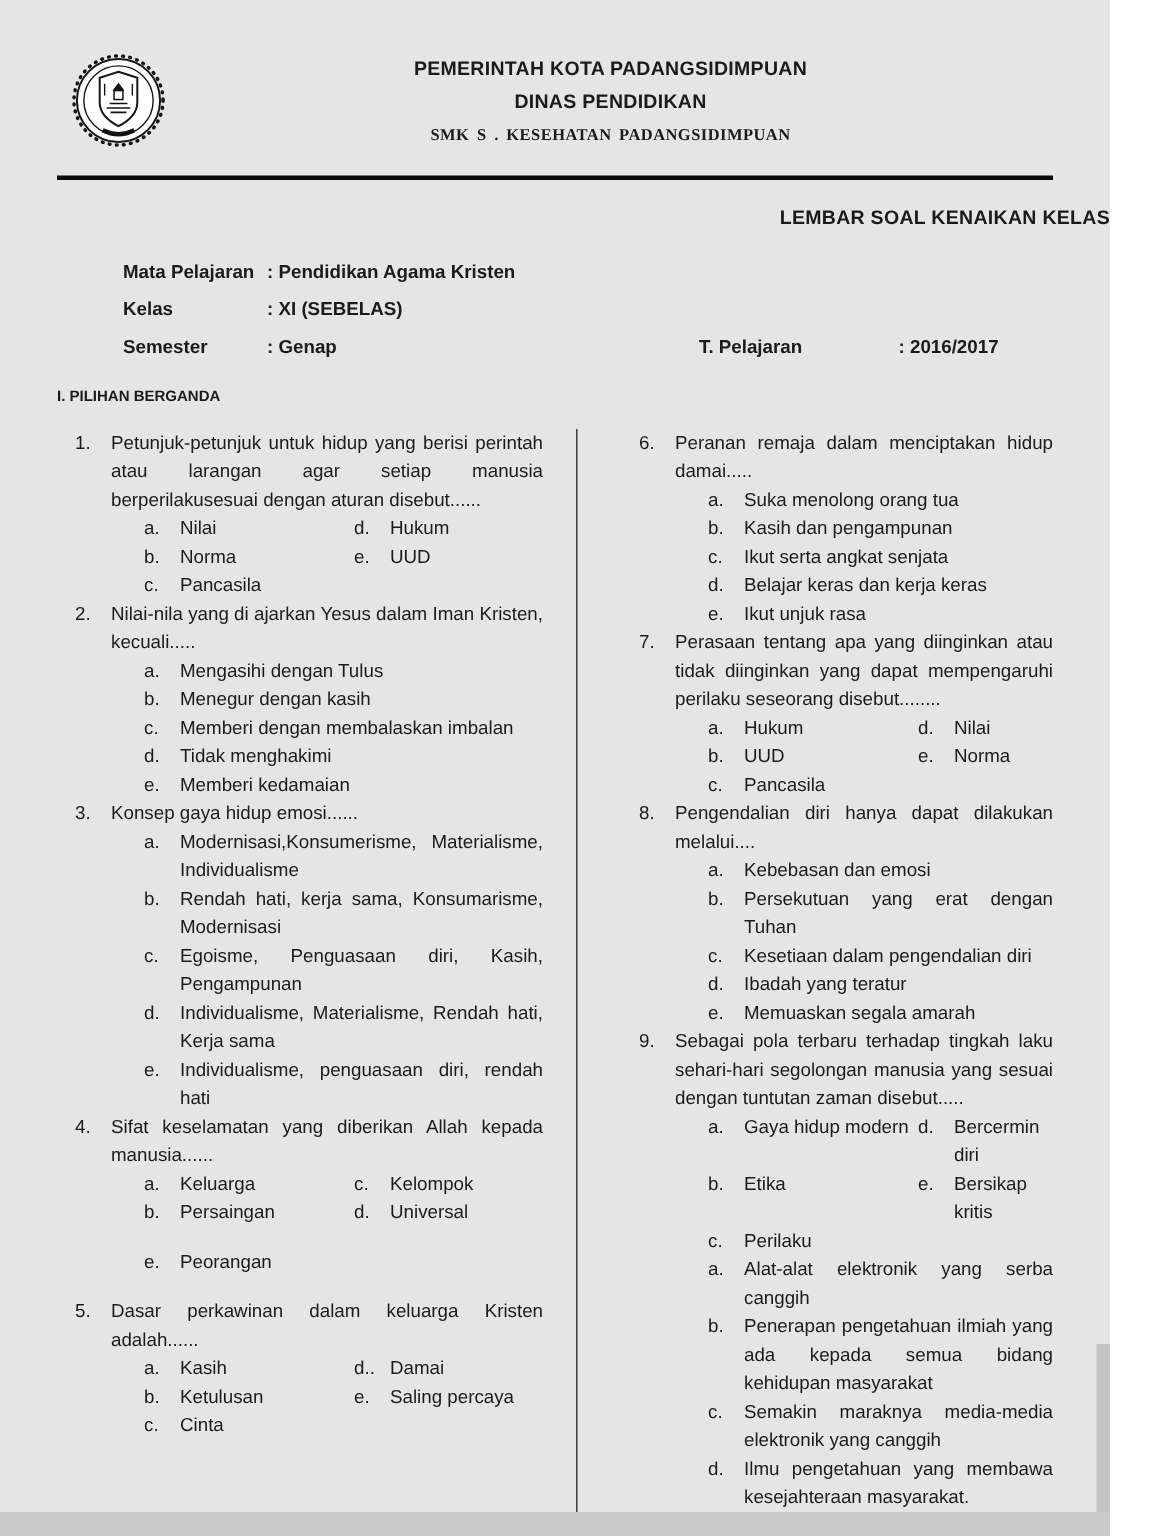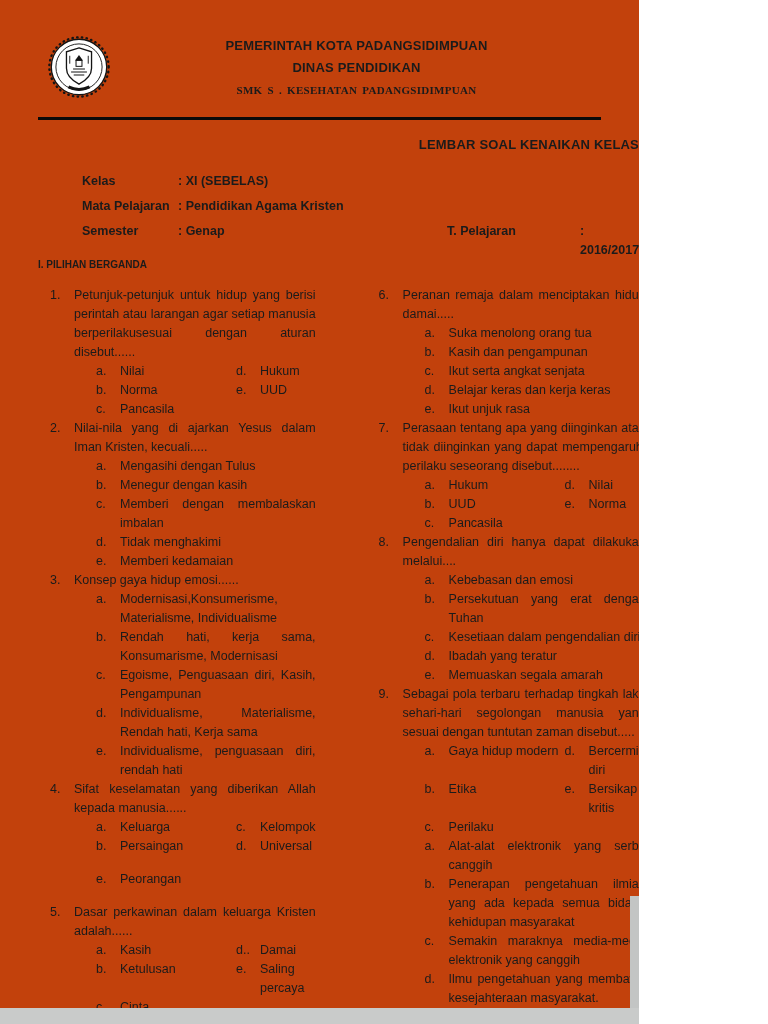--- a/index.html
+++ b/index.html
@@ -4,43 +4,43 @@
 <style>
   * { margin:0; padding:0; box-sizing:border-box; }
   html,body { background:#ffffff; }
   body {
     font-family:"Liberation Sans","DejaVu Sans",sans-serif;
     color:#1b1b1b;
     width:768px;
   }
   .page {
     position:relative;
-    width:639px; height:1024px;
-    background:#c2410c;
+    width:740px; height:1024px;
+    background:#e5e5e5;
     overflow:hidden;
   }
 
   
   .header { display:flex; align-items:flex-start; padding:34px 38px 0 46px; }
   .logo { width:66px; height:66px; flex-shrink:0; }
   .header-text { flex:1; text-align:center; padding-top:4px; }
   .h-line1, .h-line2 { font-weight:bold; font-size:13px; letter-spacing:.2px; }
   .h-line1 { margin-bottom:7px; }
   .h-line3 {
     font-family:"Liberation Serif","DejaVu Serif",serif;
     font-weight:bold; font-size:11px; margin-top:9px; word-spacing:2px; letter-spacing:.3px;
   }
   .rule { height:3px; background:#0a0a0a; margin:17px 38px 0 38px; }
 
   
   .doc-title { text-align:right; font-weight:bold; font-size:13px; margin-top:17px; letter-spacing:.2px; }
   .meta { margin:20px 38px 0 82px; font-weight:bold; font-size:12.5px; }
   .meta-row { display:flex; line-height:19px; margin-bottom:6px; position:relative; }
   .meta-label { width:96px; flex-shrink:0; }
-  .meta-pair2 { position:absolute; left:365px; top:0; display:flex; }
+  .meta-pair2 { position:absolute; left:384px; top:0; display:flex; }
   .meta-label2 { width:133px; flex-shrink:0; }
   .section-heading { margin:18px 38px 0 38px; font-weight:bold; font-size:10px; }
 
   
   .columns { display:flex; margin:16px 38px 0 38px; font-size:12.5px; line-height:19px; }
   .col-left  { width:346px; padding-left:12px; padding-right:22px; }
   .divider   { width:1px; background:#3d3d3d; align-self:stretch; }
   .col-right { flex:1; padding-left:41px; }
 
   .q-head { display:flex; }
@@ -81,26 +81,26 @@
       <div class="h-line3">SMK S . KESEHATAN  PADANGSIDIMPUAN</div>
     </div>
   </header>
 
   <div class="rule"></div>
 
   <div class="doc-title">LEMBAR SOAL KENAIKAN KELAS</div>
 
   <div class="meta">
     <div class="meta-row">
+      <span class="meta-label">Mata Pelajaran</span>
+      <span class="meta-value">: Pendidikan Agama Kristen</span>
+    </div>
+    <div class="meta-row">
       <span class="meta-label">Kelas</span>
       <span class="meta-value">: XI (SEBELAS)</span>
-    </div>
-    <div class="meta-row">
-      <span class="meta-label">Mata Pelajaran</span>
-      <span class="meta-value">: Pendidikan Agama Kristen</span>
     </div>
     <div class="meta-row">
       <span class="meta-label">Semester</span>
       <span class="meta-value">: Genap</span>
       <span class="meta-pair2">
         <span class="meta-label2">T. Pelajaran</span>
         <span class="meta-value">: 2016/2017</span>
       </span>
     </div>
   </div>

